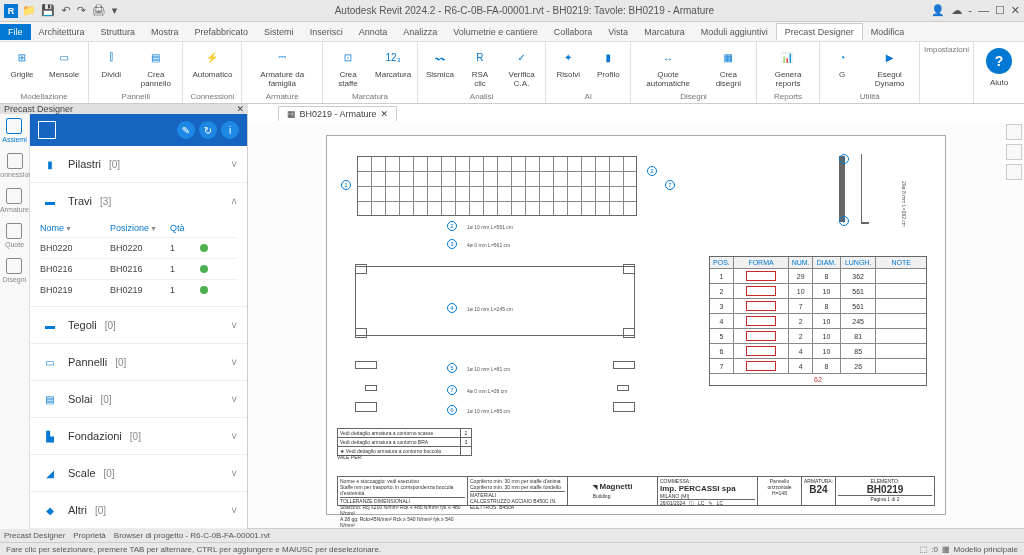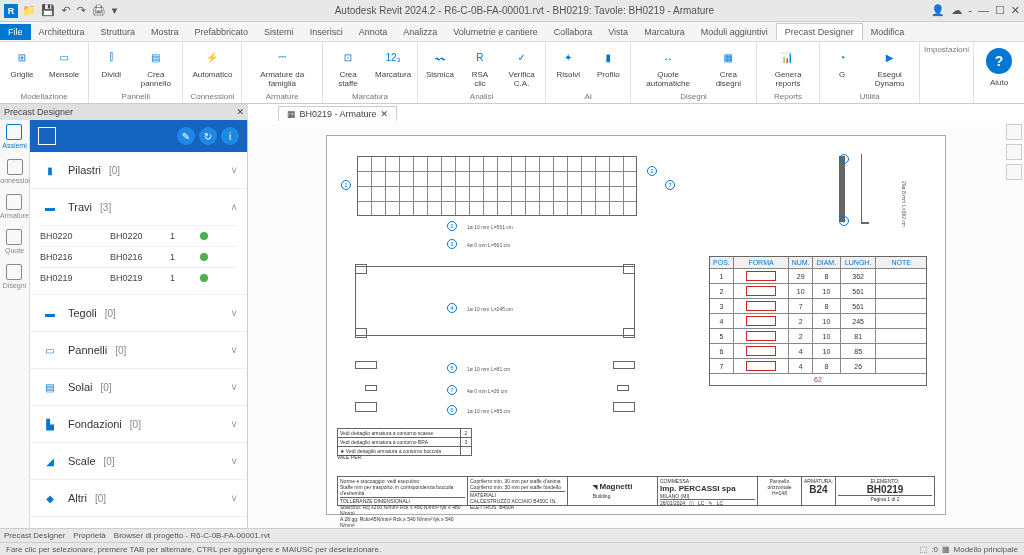--- a/index.html
+++ b/index.html
@@ -320,20 +320,25 @@
               </div>
             </div>
             <div class="cat">
               <div class="cat-hdr">
                 <div class="cat-ico">▬</div>
                 <div class="cat-lbl">Travi</div>
                 <div class="cat-cnt">[3]</div>
                 <div class="cat-chev">˄</div>
               </div>
               <div class="cat-body">
+                <div class="cat-cols">
+                  <div class="c1">Nome <span class="filt-ico">▾</span></div>
+                  <div class="c2">Posizione <span class="filt-ico">▾</span></div>
+                  <div class="c3">Qtà</div>
+                </div>
                 <div class="cat-row">
                   <div class="c1">BH0220</div>
                   <div class="c2">BH0220</div>
                   <div class="c3">1</div>
                   <div class="dot"></div>
                 </div>
                 <div class="cat-row">
                   <div class="c1">BH0216</div>
                   <div class="c2">BH0216</div>
                   <div class="c3">1</div>

